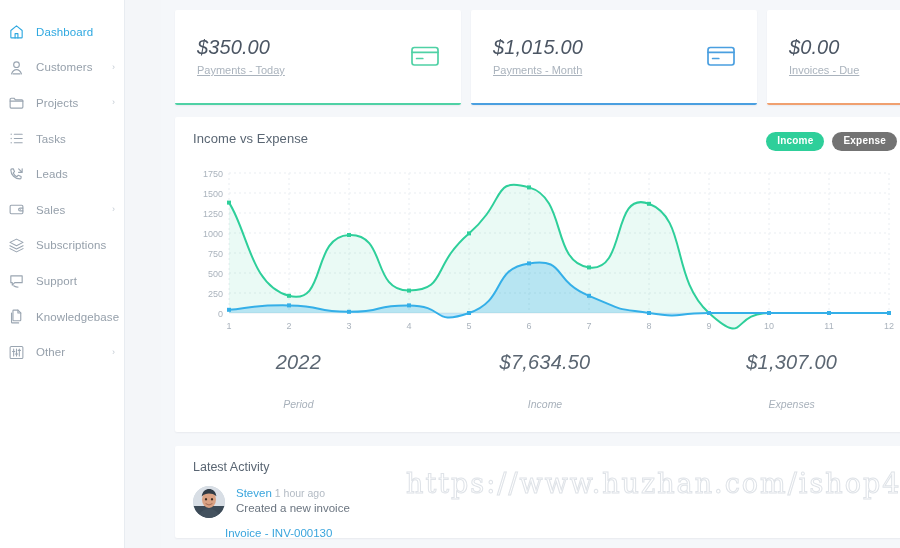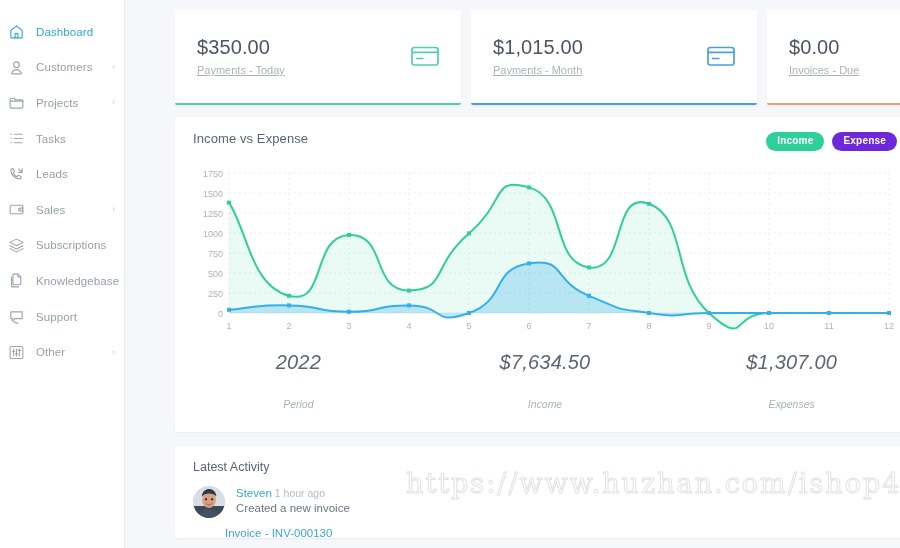--- a/index.html
+++ b/index.html
@@ -71,20 +71,21 @@
     box-shadow: 0 1px 2px rgba(30,40,60,.06);
     position: relative;
     padding: 26px 22px 0 22px;
     overflow: hidden;
   }
   .card-value {
     font-size: 20px;
     color: #4b5563;
     font-weight: 400;
     letter-spacing: .1px;
+    font-style: italic;
   }
   .card-label {
     margin-top: 5px;
     font-size: 11px;
     color: #aab3bd;
     text-decoration: underline;
   }
   .card-icon {
     position: absolute;
     right: 22px; top: 36px;
@@ -267,35 +268,35 @@
             <path d="M12 3 2.8 7.6 12 12.2l9.2-4.6z"></path>
             <path d="M2.8 12.2 12 16.8l9.2-4.6"></path>
             <path d="M2.8 16.4 12 21l9.2-4.6"></path>
           </svg>
         </span>
         <span class="nav-label">Subscriptions</span>
       </div>
       <div class="nav-item">
         <span class="nav-icon">
           <svg width="17" height="17" viewBox="0 0 24 24" fill="none" stroke="currentColor" stroke-width="1.6" stroke-linecap="round" stroke-linejoin="round">
+            <path d="M4 5.5h16v9.5H9.5L6 18.5V15H4z"></path>
+            <path d="M8 19.5c1.8 1.4 4 2 6.2 1.7"></path>
+          </svg>
+        </span>
+        <span class="nav-label">Support</span>
+      </div>
+      <div class="nav-item">
+        <span class="nav-icon">
+          <svg width="17" height="17" viewBox="0 0 24 24" fill="none" stroke="currentColor" stroke-width="1.6" stroke-linecap="round" stroke-linejoin="round">
             <path d="M8 3h6l4 4v10a1 1 0 0 1-1 1H8a1 1 0 0 1-1-1V4a1 1 0 0 1 1-1z"></path>
             <path d="M14 3v4h4"></path>
             <path d="M5 7v13a1 1 0 0 0 1 1h9"></path>
           </svg>
         </span>
         <span class="nav-label">Knowledgebase</span>
-      </div>
-      <div class="nav-item">
-        <span class="nav-icon">
-          <svg width="17" height="17" viewBox="0 0 24 24" fill="none" stroke="currentColor" stroke-width="1.6" stroke-linecap="round" stroke-linejoin="round">
-            <path d="M4 5.5h16v9.5H9.5L6 18.5V15H4z"></path>
-            <path d="M8 19.5c1.8 1.4 4 2 6.2 1.7"></path>
-          </svg>
-        </span>
-        <span class="nav-label">Support</span>
       </div>
       <div class="nav-item">
         <span class="nav-icon">
           <svg width="17" height="17" viewBox="0 0 24 24" fill="none" stroke="currentColor" stroke-width="1.5" stroke-linecap="round">
             <rect x="3" y="3.5" width="18" height="17" rx="1.6"></rect>
             <path d="M8 7v10M12 7v10M16 7v10"></path>
             <path d="M6.4 10.5h3.2M10.4 14h3.2M14.4 9h3.2"></path>
           </svg>
         </span>
         <span class="nav-label">Other</span>
@@ -331,21 +332,21 @@
           <div class="card-label">Invoices - Due</div>
           <div class="card-bar" style="background: rgb(240, 160, 112);"></div>
         </div>
       </section>
 
     <section class="panel">
       <div class="panel-head">
         <div class="panel-title">Income vs Expense</div>
         <div class="legend" id="legend">
             <div class="pill" style="background: rgb(46, 207, 154);">Income</div>
-            <div class="pill" style="background: #6d28d9;">Expense</div>
+            <div class="pill" style="background: #737373;">Expense</div>
           </div>
       </div>
 
       <div class="chart-wrap">
         <svg class="chart-svg" id="chart" width="708" height="170">
             <line x1="40" y1="148" x2="700" y2="148" stroke="#e9edf1" stroke-width="1" stroke-dasharray="0"></line>
             <text x="34" y="151.5" text-anchor="end" font-size="9" fill="#aab3bd" font-family="&quot;Liberation Sans&quot;, sans-serif">0</text>
             <line x1="40" y1="128" x2="700" y2="128" stroke="#e9edf1" stroke-width="1" stroke-dasharray="2 3"></line>
             <text x="34" y="131.5" text-anchor="end" font-size="9" fill="#aab3bd" font-family="&quot;Liberation Sans&quot;, sans-serif">250</text>
             <line x1="40" y1="108" x2="700" y2="108" stroke="#e9edf1" stroke-width="1" stroke-dasharray="2 3"></line>

